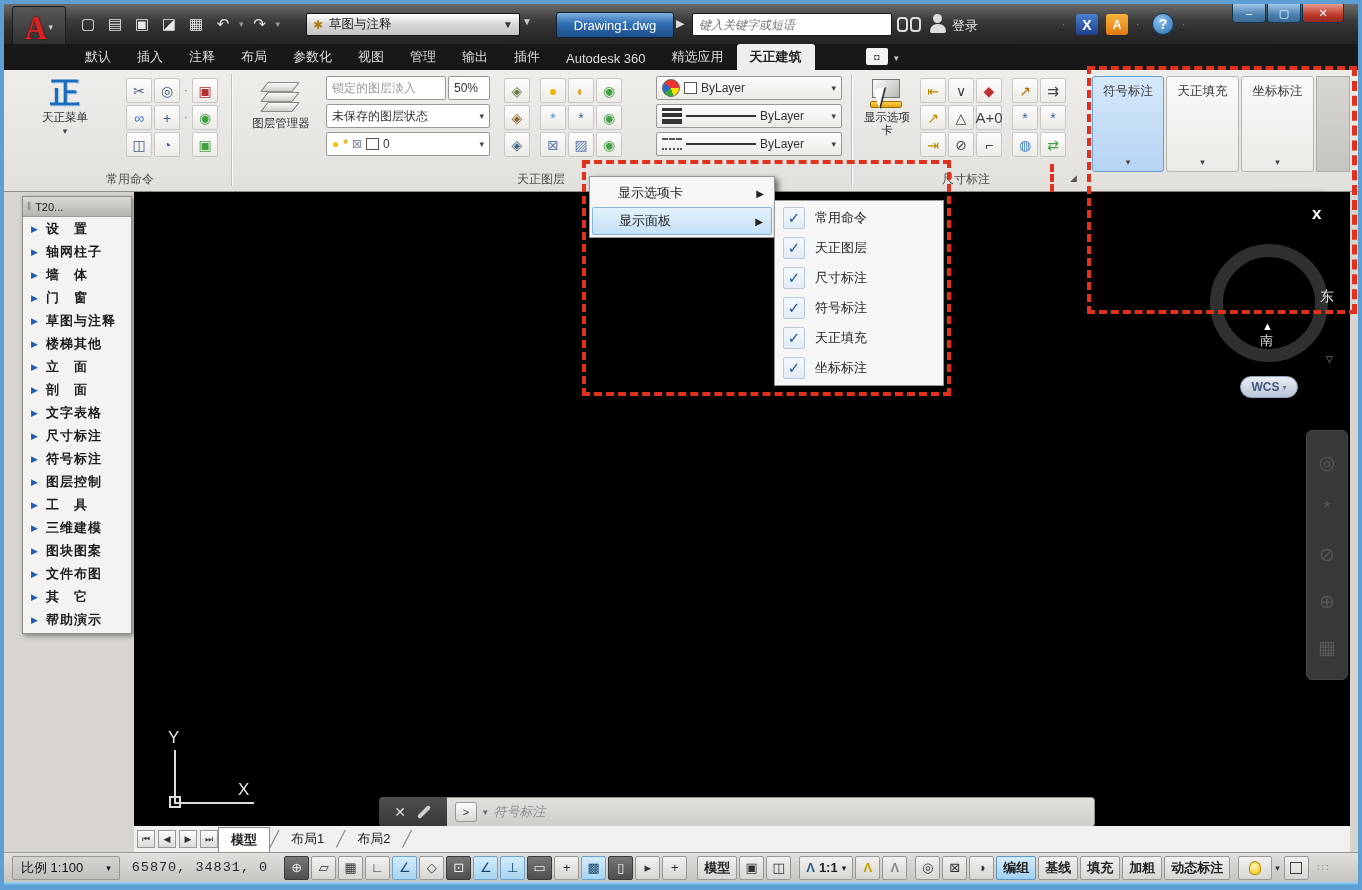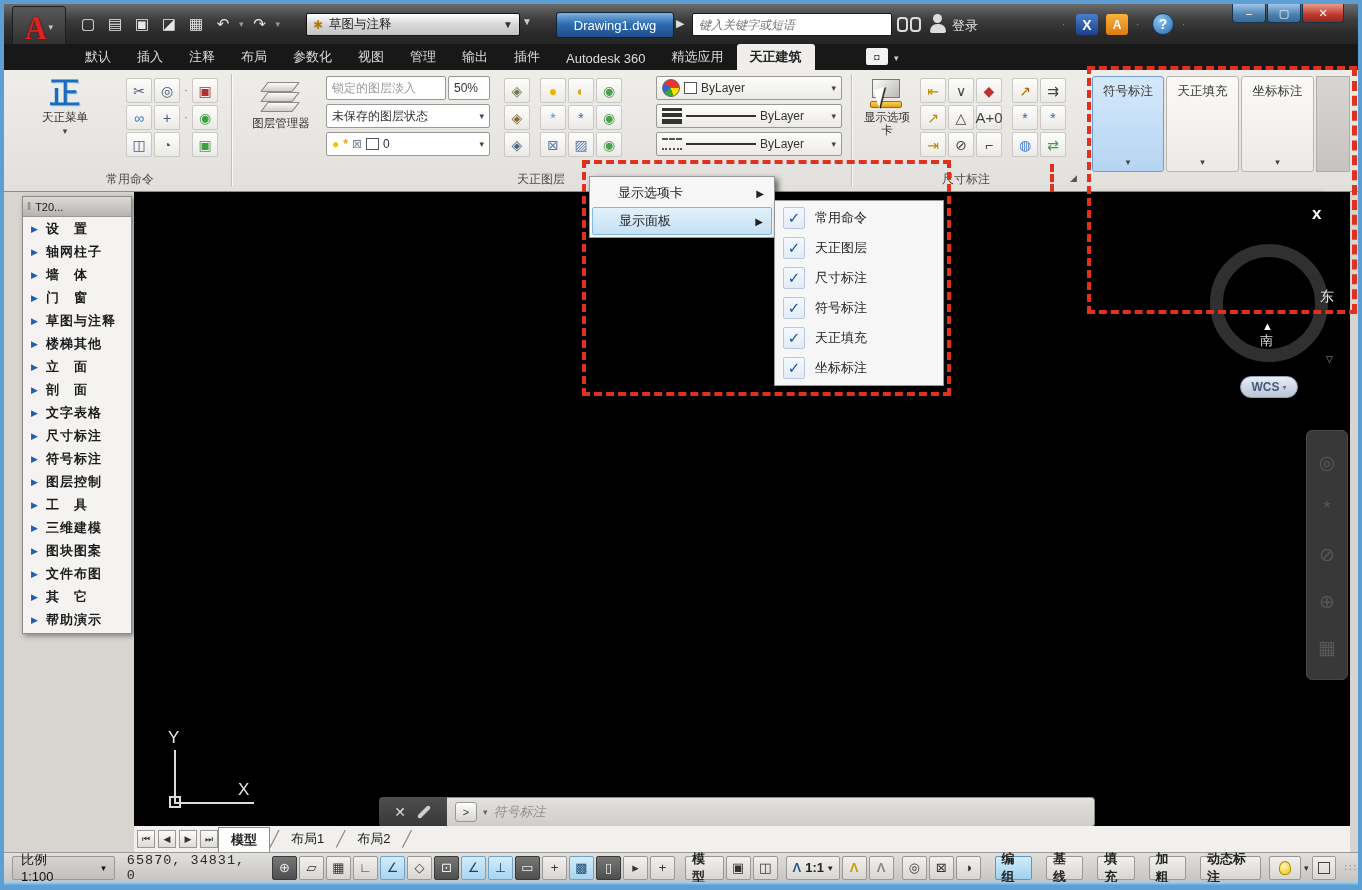--- a/index.html
+++ b/index.html
@@ -209,21 +209,21 @@
   #scale-box { margin-left:8px; height:24px; padding:0 8px; background:linear-gradient(#d5d3cf,#c2c0bc);
     border:1px solid #9a9894; border-radius:2px; display:flex; align-items:center; gap:23px; font-size:13px; color:#111; }
   #coords { margin-left:12px; font-size:13.5px; color:#2a2a2a; letter-spacing:1px;
     font-family:"Liberation Mono","DejaVu Sans Mono",monospace; }
   #toggles { margin-left:16px; display:flex; gap:2px; }
   .tgl { width:25px; height:24px; border:1px solid #9a9894; border-radius:2px;
     background:linear-gradient(#f2f1ef,#d8d6d2); display:flex; align-items:center; justify-content:center;
     font-size:13px; color:#333; }
   .tgl.on { background:linear-gradient(#d3ecfb,#a8d4f0); border-color:#6fa3cc; color:#17456e; }
   .tgl.dark { background:linear-gradient(#777,#4e4e4e); color:#eee; border-color:#3a3a3a; }
-  .sb-text-btn { height:24px; padding:0 6px; border:1px solid #9a9894; border-radius:2px; margin-left:14px;
+  .sb-text-btn { height:24px; padding:0 6px; border:1px solid #9a9894; border-radius:2px; margin-left:2px;
     background:linear-gradient(#f2f1ef,#d8d6d2); display:flex; align-items:center; font-size:13px; font-weight:bold; color:#222; }
   .sb-text-btn.on { background:linear-gradient(#d3ecfb,#9fd0ef); border-color:#5f97c4; }
   #sb-model { margin-left:10px; }
   #anno-scale { margin-left:8px; }
   .sb-ic { margin-left:2px; }
   #bulb-box { margin-left:8px; width:34px; }
   #bulb-dot { width:12px; height:14px; border-radius:50% 50% 40% 40%; background:radial-gradient(circle at 40% 35%,#fff6c0,#f5c400); border:1px solid #b08a00; }
   #sb-caret { margin-left:3px; font-size:9px; color:#333; }
   #grip-dots { margin-left:8px; color:#8a8a8a; font-size:10px; letter-spacing:2px; }
 

